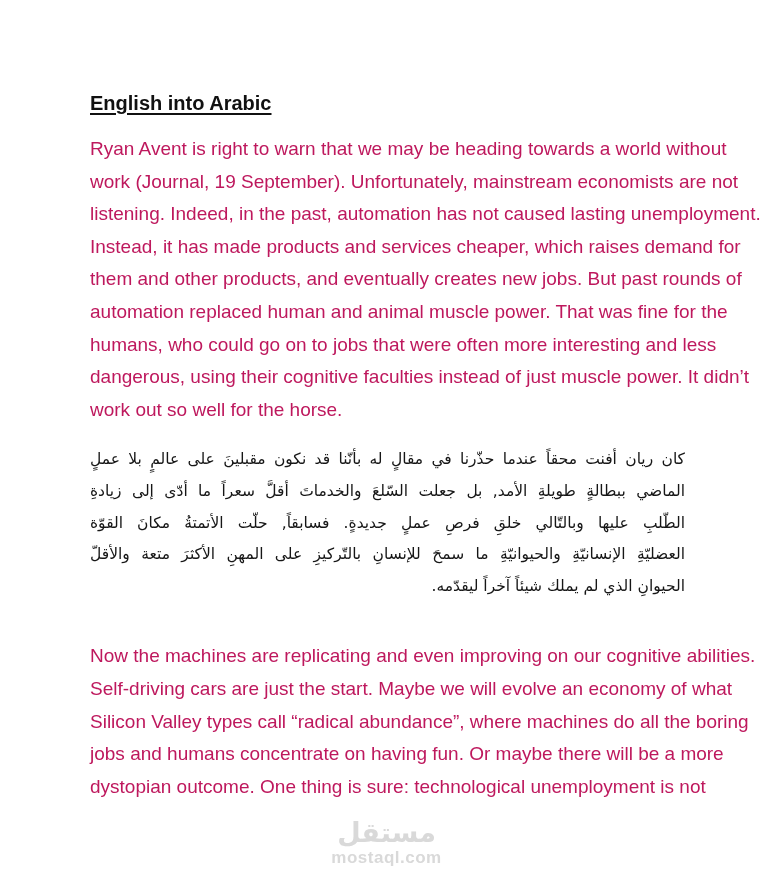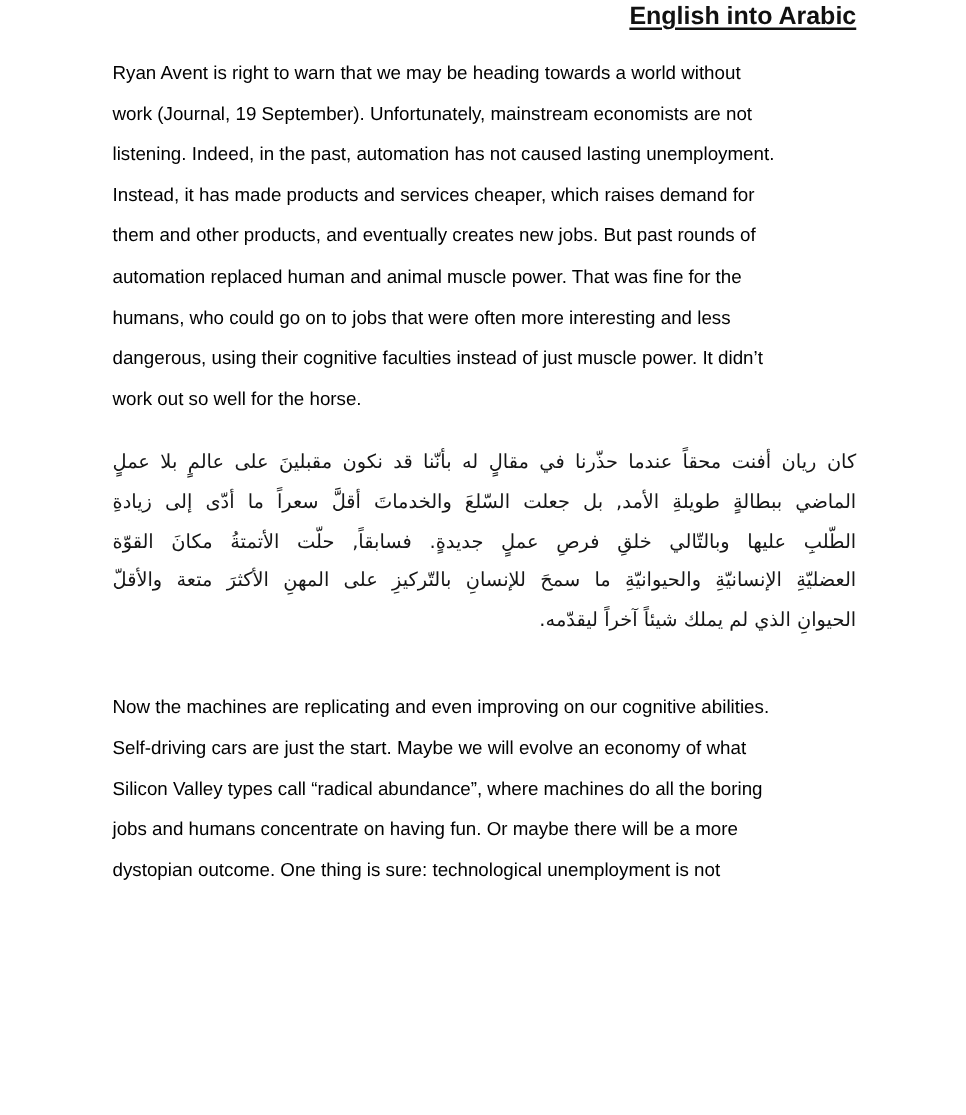--- a/index.html
+++ b/index.html
@@ -21,39 +21,40 @@
     height: 892px;
     background: #ffffff;
   }
   .content {
     position: relative;
     z-index: 1;
     padding: 0 88px 0 90px;
   }
   .doc-title {
     margin: 0;
-    text-align: right;
+    padding-top: 90px;
+    text-align: left;
     font-family: "Liberation Sans", sans-serif;
     font-size: 20px;
     line-height: 26px;
     font-weight: 700;
     color: #111111;
     text-decoration: underline;
     text-decoration-thickness: 2px;
     text-underline-offset: 3px;
   }
   .par {
     margin: 0;
   }
   .par.en {
     margin-top: 17px;
     font-family: "Liberation Sans", sans-serif;
-    font-size: 15px;
+    font-size: 19px;
     line-height: 32.6px;
-    color: #000000;
+    color: #be185d;
   }
   .par.en .line {
     white-space: nowrap;
   }
   .par.ar {
     direction: rtl;
     margin-top: 18px;
     font-family: "DejaVu Sans", sans-serif;
     font-size: 15.5px;
     line-height: 31.6px;
@@ -93,20 +94,24 @@
     font-weight: 700;
     letter-spacing: 0.5px;
     color: #d9d9d9;
   }
 </style>
 </head>
 <body>
 
 <div class="page">
 
+  <div class="watermark">
+    <div class="wm-logo">مستقل</div>
+    <div class="wm-domain">mostaql.com</div>
+  </div>
 
   <div class="content">
 
     <h1 class="doc-title">English into Arabic</h1>
 
     <div class="par en">
         <div class="line">Ryan Avent is right to warn that we may be heading towards a world without</div>
         <div class="line">work (Journal, 19 September). Unfortunately, mainstream economists are not</div>
         <div class="line">listening. Indeed, in the past, automation has not caused lasting unemployment.</div>
         <div class="line">Instead, it has made products and services cheaper, which raises demand for</div>

